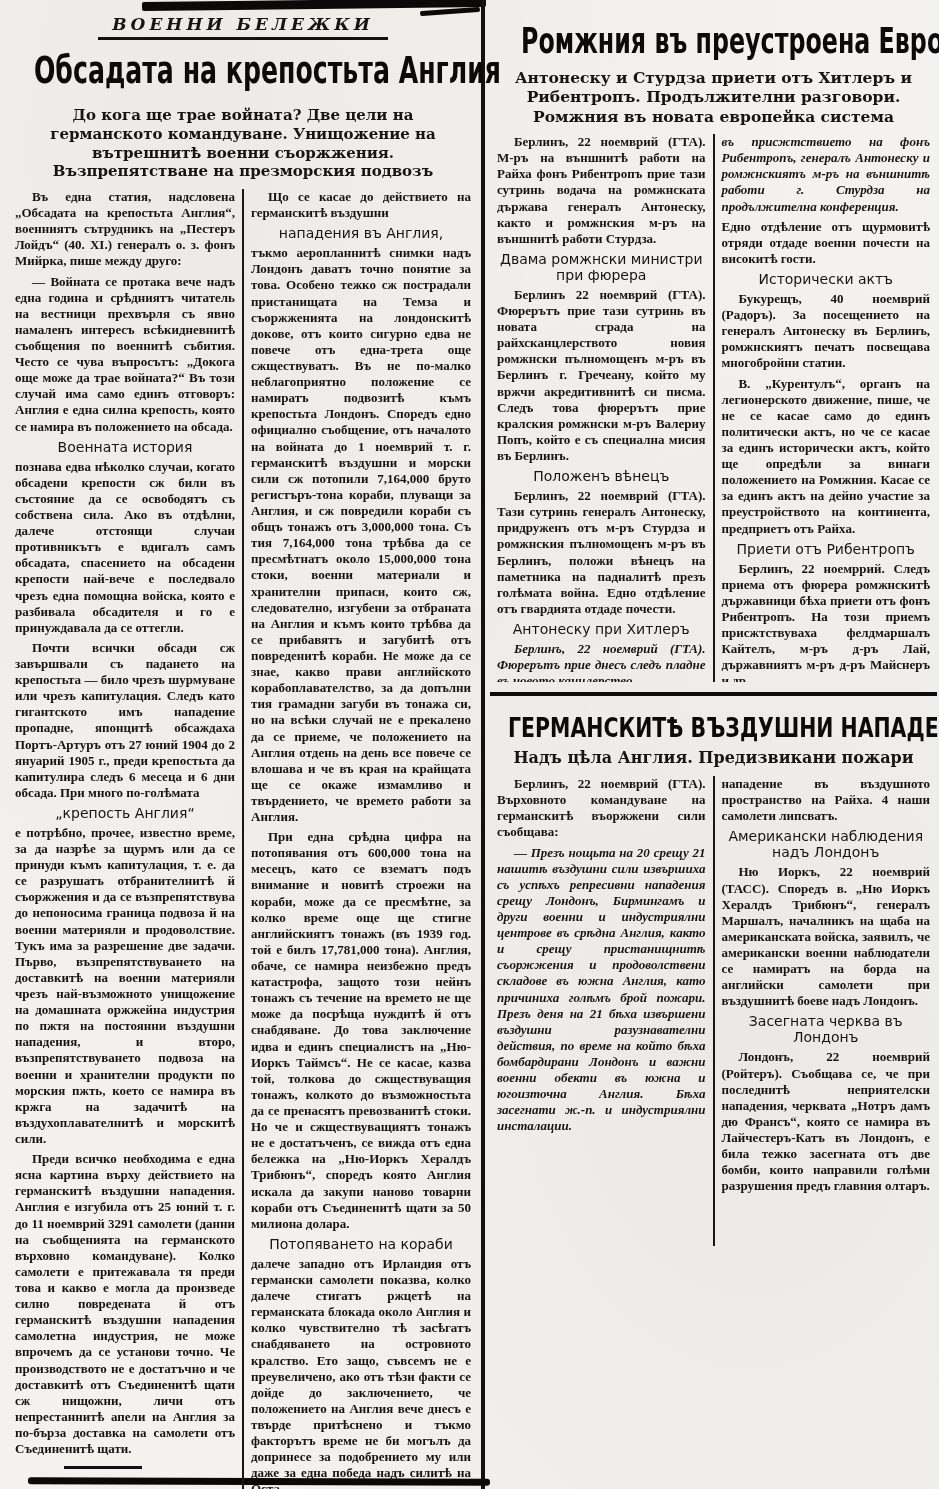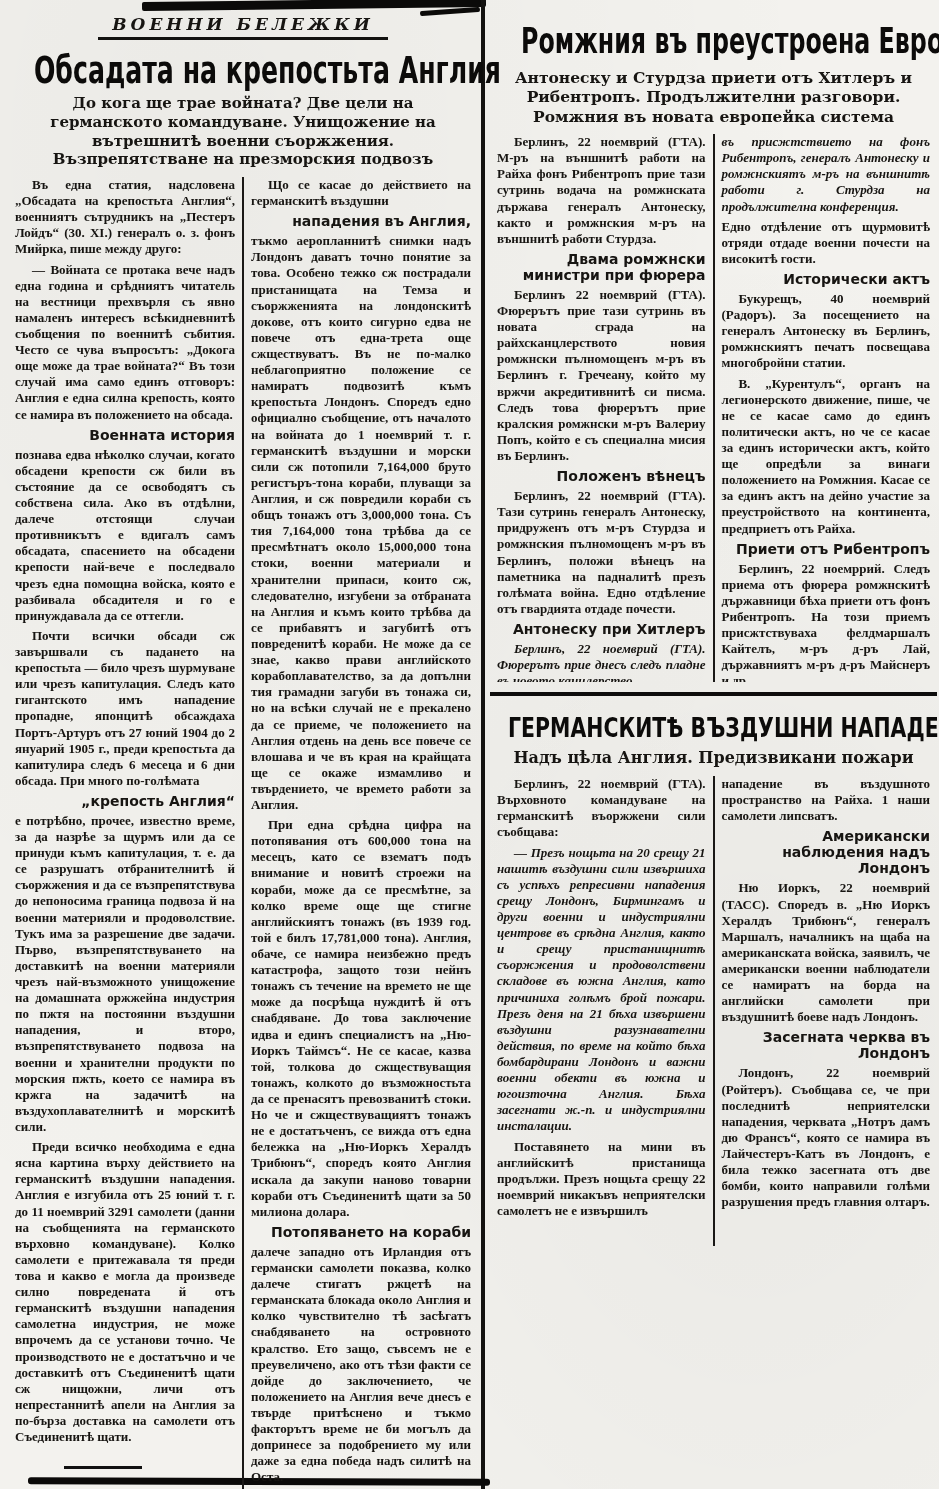--- a/index.html
+++ b/index.html
@@ -33,38 +33,38 @@
     border-bottom:3px solid #131210;padding-bottom:3px;
   }
   .headline{margin:4px 0 2px 0;text-align:center;white-space:nowrap;height:46px;overflow:visible;}
   .headline span{
     display:inline-block;font-family:"DejaVu Sans","Liberation Sans",sans-serif;
     font-weight:bold;color:#0c0b0a;
     transform-origin:center top;
   }
   .headline-siege span{font-size:28px;transform:scale(0.9,1.3);}
   .deck{
-    margin:2px 6px 8px 6px;text-align:center;
+    margin:14px 6px 8px 6px;text-align:center;
     font-weight:bold;font-size:15px;line-height:1.25;
     font-family:"DejaVu Serif","Liberation Serif",serif;
   }
   .cols{display:flex;overflow:hidden;}
   .col{flex:1 1 0;padding:0 7px;overflow:hidden;}
   .col + .col{border-left:2px solid #1a1816;}
   .col p{
     margin:0 0 4px 0;text-indent:1.3em;text-align:justify;
     font-weight:bold;line-height:1.24;
   }
   .region-left .col p{font-size:13px;}
   .col p.noindent{text-indent:0;}
   .col p.italic{font-style:italic;}
   .col h3{
-    margin:0 0 4px 0;text-align:right;
+    margin:0 0 4px 0;text-align:center;
     font-family:"DejaVu Sans","Liberation Sans",sans-serif;
-    font-size:14px;font-weight:bold;
+    font-size:14px;font-weight:normal;
   }
   .cols-siege{height:1315px;}
 
   
   .region-right{position:absolute;left:490px;top:12px;width:447px;}
   .headline-romania span{font-size:27px;transform:scale(0.88,1.3);}
   .deck-romania{font-size:15.5px;margin:6px 2px 8px 2px;}
   .region-right .col p{font-size:13px;}
   .region-right .col h3{font-size:14px;}
   .cols-romania{height:548px;}
@@ -86,21 +86,21 @@
   <div class="smudge bottom"></div>
 
   <section class="region-left">
     <div class="kicker">ВОЕННИ БЕЛЕЖКИ</div>
     <h1 class="headline headline-siege">
       <span>Обсадата на крепостьта Англия</span>
     </h1>
     <p class="deck">До кога ще трае войната? Две цели на германското командуване. Унищожение на вътрешнитѣ военни съоржжения. Възпрепятстване на презморския подвозъ</p>
     <div class="cols cols-siege">
       <div class="col">
-          <p>Въ една статия, надсловена „Обсадата на крепостьта Англия“, военниятъ сътрудникъ на „Пестеръ Лойдъ“ (30. XI.) генералъ о. з. фонъ Мийрка, пише между друго:</p>
+          <p>Въ една статия, надсловена „Обсадата на крепостьта Англия“, военниятъ сътрудникъ на „Пестеръ Лойдъ“ (40. XI.) генералъ о. з. фонъ Мийрка, пише между друго:</p>
           <p>— Войната се протака вече надъ една година и срѣдниятъ читатель на вестници прехвърля съ явно намаленъ интересъ всѣкидневнитѣ съобщения по военнитѣ събития. Често се чува въпросътъ: „Докога още може да трае войната?“ Въ този случай има само единъ отговоръ: Англия е една силна крепость, която се намира въ положението на обсада.</p>
           <h3>Военната история</h3>
           <p class="noindent">познава едва нѣколко случаи, когато обсадени крепости сж били въ състояние да се освободятъ съ собствена сила. Ако въ отдѣлни, далече отстоящи случаи противникътъ е вдигалъ самъ обсадата, спасението на обсадени крепости най-вече е последвало чрезъ една помощна войска, която е разбивала обсадителя и го е принуждавала да се оттегли.</p>
           <p>Почти всички обсади сж завършвали съ падането на крепостьта — било чрезъ шурмуване или чрезъ капитулация. Следъ като гигантското имъ нападение пропадне, японцитѣ обсаждаха Портъ-Артуръ отъ 27 юний 1904 до 2 януарий 1905 г., преди крепостьта да капитулира следъ 6 месеца и 6 дни обсада. При много по-голѣмата</p>
           <h3>„крепость Англия“</h3>
           <p class="noindent">е потрѣбно, прочее, известно време, за да назрѣе за щурмъ или да се принуди къмъ капитулация, т. е. да се разрушатъ отбранителнитѣ й съоржжения и да се възпрепятствува до непоносима граница подвоза й на военни материяли и продоволствие. Тукъ има за разрешение две задачи. Първо, възпрепятствуването на доставкитѣ на военни материяли чрезъ най-възможното унищожение на домашната оржжейна индустрия по пжтя на постоянни въздушни нападения, и второ, възпрепятствуването подвоза на военни и хранителни продукти по морския пжть, което се намира въ кржга на задачитѣ на въздухоплавателнитѣ и морскитѣ сили.</p>
           <p>Преди всичко необходима е една ясна картина върху действието на германскитѣ въздушни нападения. Англия е изгубила отъ 25 юний т. г. до 11 ноемврий 3291 самолети (данни на съобщенията на германското върховно командуване). Колко самолети е притежавала тя преди това и какво е могла да произведе силно повредената й отъ германскитѣ въздушни нападения самолетна индустрия, не може впрочемъ да се установи точно. Че производството не е достатъчно и че доставкитѣ отъ Съединенитѣ щати сж нищожни, личи отъ непрестаннитѣ апели на Англия за по-бърза доставка на самолети отъ Съединенитѣ щати.</p>
         </div>
       <div class="col">
           <p>Що се касае до действието на германскитѣ въздушни</p>
@@ -146,24 +146,23 @@
 
     <article>
       <h1 class="headline headline-air">
         <span>ГЕРМАНСКИТѢ ВЪЗДУШНИ НАПАДЕНИЯ</span>
       </h1>
       <p class="deck deck-air">Надъ цѣла Англия. Предизвикани пожари</p>
       <div class="cols cols-air">
         <div class="col">
             <p>Берлинъ, 22 ноемврий (ГТА). Върховното командуване на германскитѣ въоржжени сили съобщава:</p>
             <p class="italic">— Презъ нощьта на 20 срещу 21 нашитѣ въздушни сили извършиха съ успѣхъ репресивни нападения срещу Лондонъ, Бирмингамъ и други военни и индустриялни центрове въ срѣдна Англия, както и срещу пристанищнитѣ съоржжения и продоволствени складове въ южна Англия, като причиниха голѣмъ брой пожари. Презъ деня на 21 бѣха извършени въздушни разузнавателни действия, по време на който бѣха бомбардирани Лондонъ и важни военни обекти въ южна и югоизточна Англия. Бѣха засегнати ж.-п. и индустриялни инсталации.</p>
-            <p>Поставянето на мини въ английскитѣ пристанища продължи. Презъ нощьта срещу 22 ноемврий никакъвъ неприятелски самолетъ не е извършилъ</p>
           </div>
         <div class="col">
-            <p class="noindent">нападение въ въздушното пространство на Райха. 1 наши самолети липсватъ.</p>
+            <p class="noindent">нападение въ въздушното пространство на Райха. 4 наши самолети липсватъ.</p>
             <h3>Американски наблюдения надъ Лондонъ</h3>
             <p>Ню Иоркъ, 22 ноемврий (ТАСС). Споредъ в. „Ню Иоркъ Хералдъ Трибюнъ“, генералъ Маршалъ, началникъ на щаба на американската войска, заявилъ, че американски военни наблюдатели се намиратъ на борда на английски самолети при въздушнитѣ боеве надъ Лондонъ.</p>
             <h3>Засегната черква въ Лондонъ</h3>
             <p>Лондонъ, 22 ноемврий (Ройтеръ). Съобщава се, че при последнитѣ неприятелски нападения, черквата „Нотръ дамъ дю Франсъ“, която се намира въ Лайчестеръ-Катъ въ Лондонъ, е била тежко засегната отъ две бомби, които направили голѣми разрушения предъ главния олтаръ.</p>
           </div>
       </div>
     </article>
 
   </section>
 

